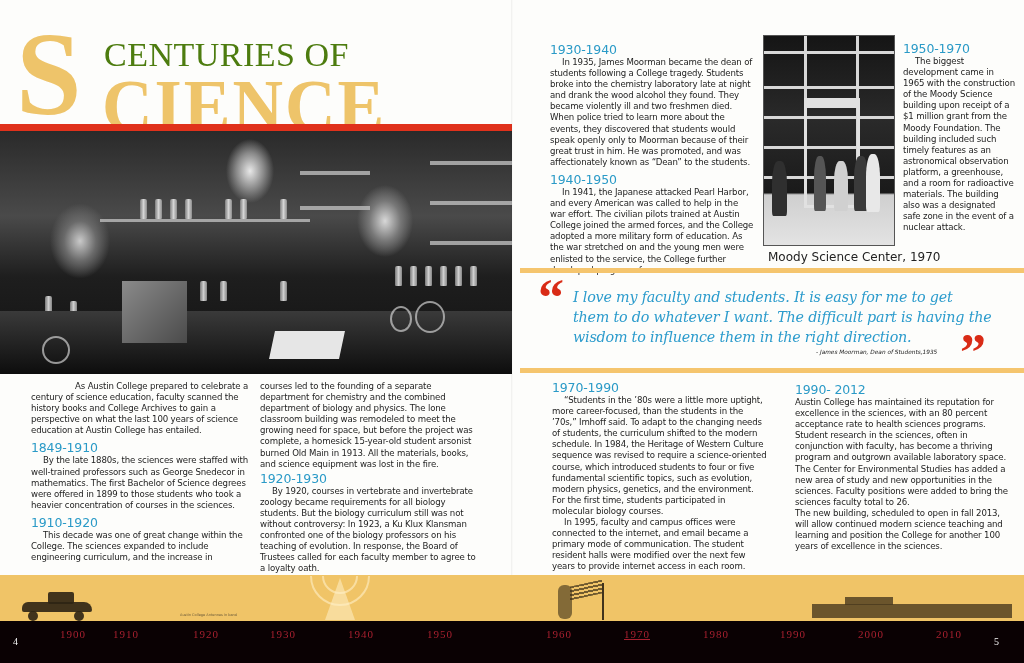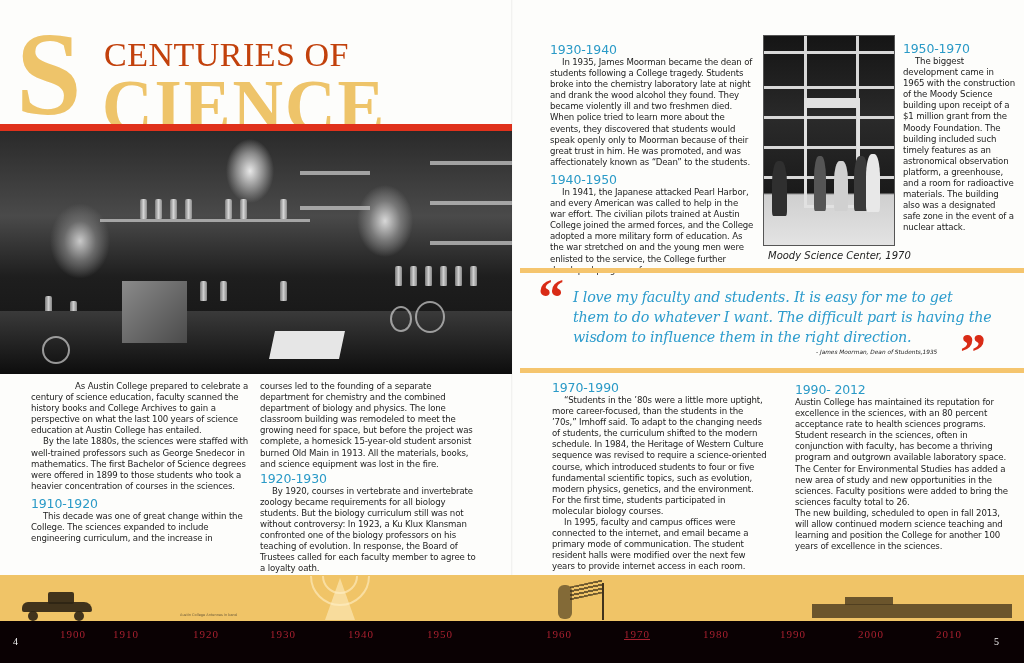--- a/index.html
+++ b/index.html
@@ -6,21 +6,21 @@
   html, body { width: 1024px; height: 663px; overflow: hidden; background: #ffffff; }
   body { position: relative; font-family: "Liberation Sans", sans-serif; color: #222; }
 
   .spread { position: absolute; left: 0; top: 0; width: 1024px; height: 663px; background: #fdfdfd; }
   .page-left { position: absolute; left: 0; top: 0; width: 512px; height: 663px; background: #fdfdfb; }
   .page-right { position: absolute; left: 512px; top: 0; width: 512px; height: 663px; background: #fdfdfb; }
 
   
   .masthead { position: absolute; left: 16px; top: 30px; width: 500px; height: 96px; }
   .big-s { position: absolute; left: 0; top: -14px; font-family: "Liberation Serif", serif; font-weight: bold; font-size: 118px; line-height: 118px; color: #eec46a; }
-  .centuries { position: absolute; left: 88px; top: 8px; font-family: "Liberation Serif", serif; font-size: 34px; line-height: 34px; color: #c2410c; letter-spacing: 0.5px; }
+  .centuries { position: absolute; left: 88px; top: 8px; font-family: "Liberation Serif", serif; font-size: 34px; line-height: 34px; color: #4d7c0f; letter-spacing: 0.5px; }
   .science-rest { position: absolute; left: 86px; top: 40px; font-family: "Liberation Serif", serif; font-weight: bold; font-size: 70px; line-height: 70px; color: #eec46a; letter-spacing: 2px; transform: scaleY(1.05); transform-origin: top left; }
   .red-rule { position: absolute; left: 0; top: 124px; width: 512px; height: 7px; background: #e0311b; }
 
   
   .lab-photo { position: absolute; left: 0; top: 131px; width: 512px; height: 243px; overflow: hidden;
     background:
       radial-gradient(ellipse 40px 50px at 80px 110px, #c9c9c9 0%, #6a6a6a 40%, transparent 75%),
       radial-gradient(ellipse 30px 40px at 250px 40px, #e8e8e8 0%, #8a8a8a 45%, transparent 80%),
       radial-gradient(ellipse 35px 45px at 385px 90px, #d8d8d8 0%, #777 45%, transparent 80%),
       linear-gradient(180deg, #2a2a2a 0%, #4a4a4a 35%, #1e1e1e 60%, #111 100%); }
@@ -46,21 +46,21 @@
   .page-num { position: absolute; top: 636px; font-family: "Liberation Serif", serif; font-size: 10px; color: #f2f2f2; }
   .tl-caption { position: absolute; left: 180px; top: 613px; font-family: "DejaVu Sans", sans-serif; font-size: 3.5px; color: #6b5b3a; }
 
   
   .moody-photo { position: absolute; left: 763px; top: 35px; width: 132px; height: 211px; border: 1px solid #555; overflow: hidden;
     background: linear-gradient(180deg,#151515 0%,#2a2a2a 40%,#1a1a1a 75%,#cfcfcf 76%,#e3e3e3 100%); }
   .moody-mullion-h { position: absolute; left: 0; width: 132px; height: 3px; background: #d8d8d8; }
   .moody-mullion-v { position: absolute; top: 0; width: 3px; height: 165px; background: #d8d8d8; }
   .moody-door { position: absolute; left: 40px; top: 62px; width: 56px; height: 110px; border: 3px solid #e1e1e1; border-top-width: 10px; }
   .moody-person { position: absolute; border-radius: 40% 40% 10% 10%; background: #cfcfcf; }
-  .moody-caption { position: absolute; left: 768px; top: 250px; font-family: "DejaVu Sans", sans-serif; font-style: italic; font-size: 10px; color: #222; }
+  .moody-caption { position: absolute; left: 768px; top: 250px; font-family: "DejaVu Sans", sans-serif; font-size: 12px; color: #222; }
 
   
   .quote-rule { position: absolute; left: 520px; width: 504px; height: 5px; background: #f5c56e; }
   .quote-mark { position: absolute; font-family: "Liberation Serif", serif; font-weight: bold; font-size: 52px; line-height: 52px; color: #d92b16; }
   .quote-text { position: absolute; left: 573px; top: 287px; width: 420px; font-family: "DejaVu Serif", serif; font-style: italic; font-size: 14.3px; line-height: 20px; color: #2b9bcc; letter-spacing: -0.2px; }
   .quote-attr { position: absolute; left: 816px; top: 349px; font-family: "DejaVu Sans", sans-serif; font-style: italic; font-size: 5.8px; color: #222; }
 
   .gutter { position: absolute; left: 511px; top: 0; width: 2px; height: 575px; background: linear-gradient(90deg, rgba(0,0,0,0.06), rgba(0,0,0,0)); }
 
   
@@ -108,20 +108,21 @@
     <div class="lab-bench"></div>
     <div class="lab-box"></div>
     <div class="lab-paper"></div>
     <div class="lab-glass" style="left:42px;top:205px;width:28px;height:28px;"></div>
     <div class="lab-glass" style="left:415px;top:170px;width:30px;height:32px;"></div>
     <div class="lab-glass" style="left:390px;top:175px;width:22px;height:26px;"></div>
   </div>
 
   <div class="col" style="left:31px;top:381px;width:222px;">
     <p class="first">As Austin College prepared to celebrate a century of science education, faculty scanned the history books and College Archives to gain a perspective on what the last 100 years of science education at Austin College has entailed.</p>
+    <div class="head">1849-1910</div>
     <p>By the late 1880s, the sciences were staffed with well-trained professors such as George Snedecor in mathematics. The first Bachelor of Science degrees were offered in 1899 to those students who took a heavier concentration of courses in the sciences.</p>
     <div class="head">1910-1920</div>
     <p>This decade was one of great change within the College. The sciences expanded to include engineering curriculum, and the increase in</p>
   </div>
 
   <div class="col" style="left:260px;top:381px;width:222px;">
     <p class="noindent">courses led to the founding of a separate department for chemistry and the combined department of biology and physics. The lone classroom building was remodeled to meet the growing need for space, but before the project was complete, a homesick 15-year-old student arsonist burned Old Main in 1913. All the materials, books, and science equipment was lost in the fire.</p>
     <div class="head tight">1920-1930</div>
     <p>By 1920, courses in vertebrate and invertebrate zoology became requirements for all biology students. But the biology curriculum still was not without controversy: In 1923, a Ku Klux Klansman confronted one of the biology professors on his teaching of evolution. In response, the Board of Trustees called for each faculty member to agree to a loyalty oath.</p>
   </div>

